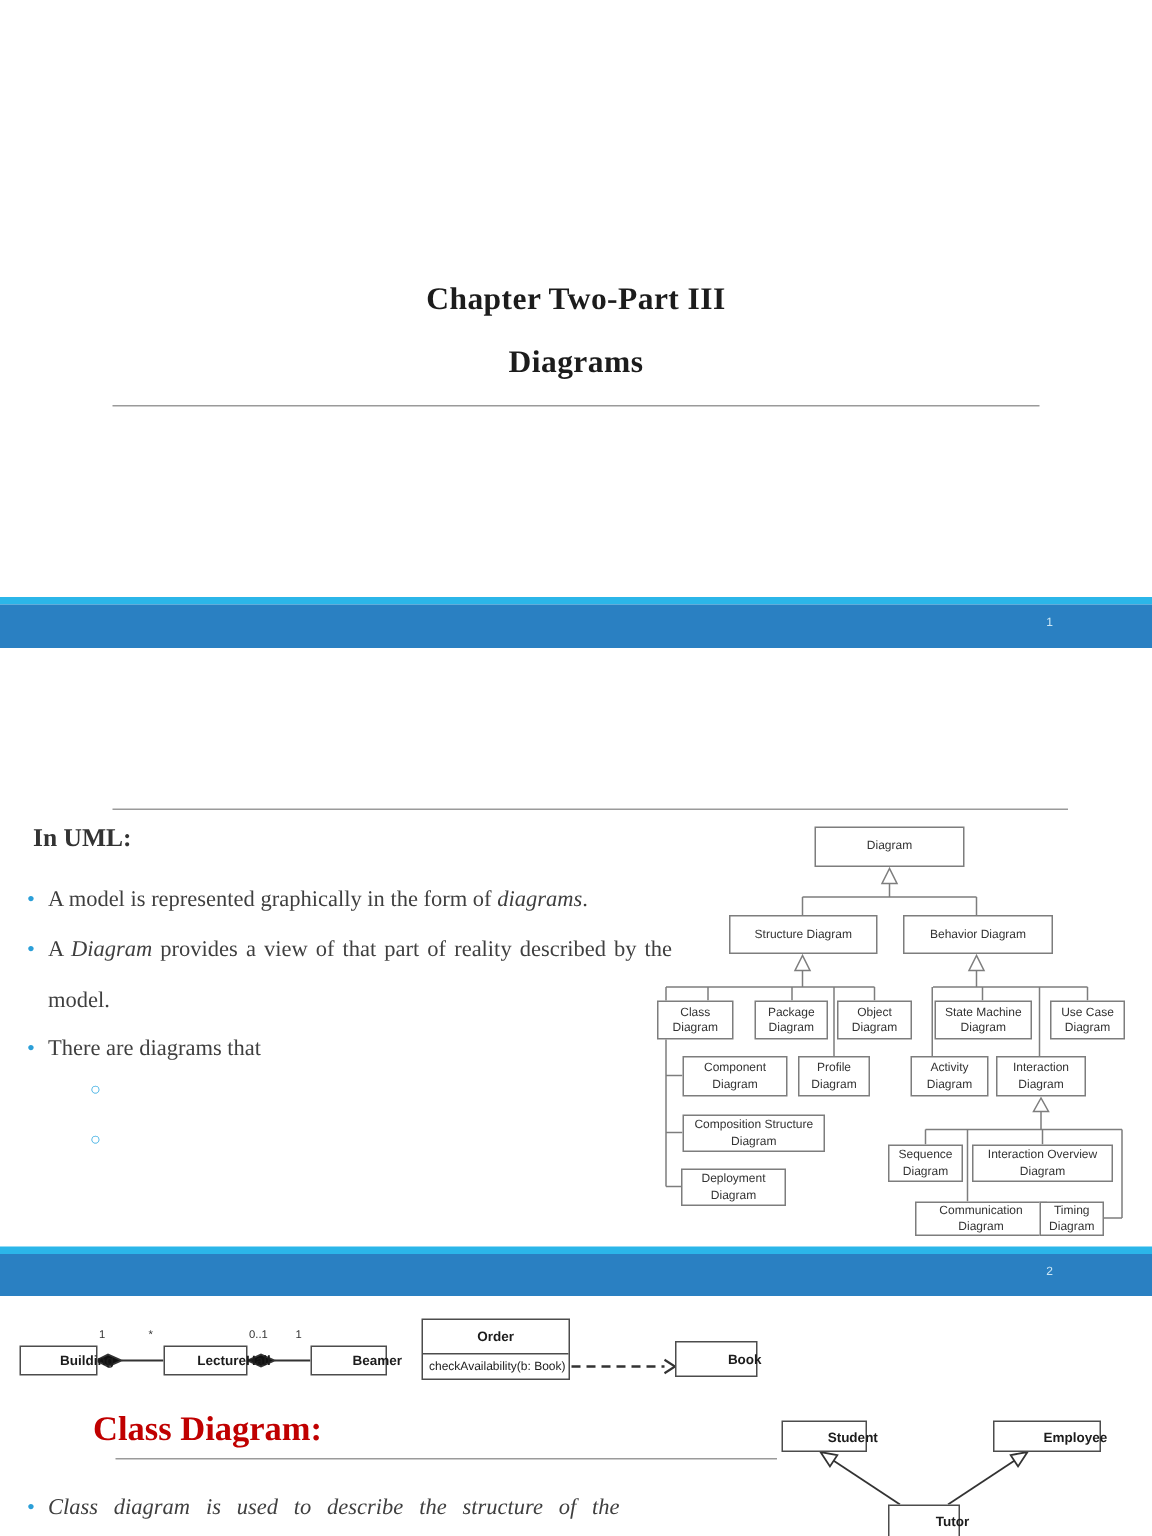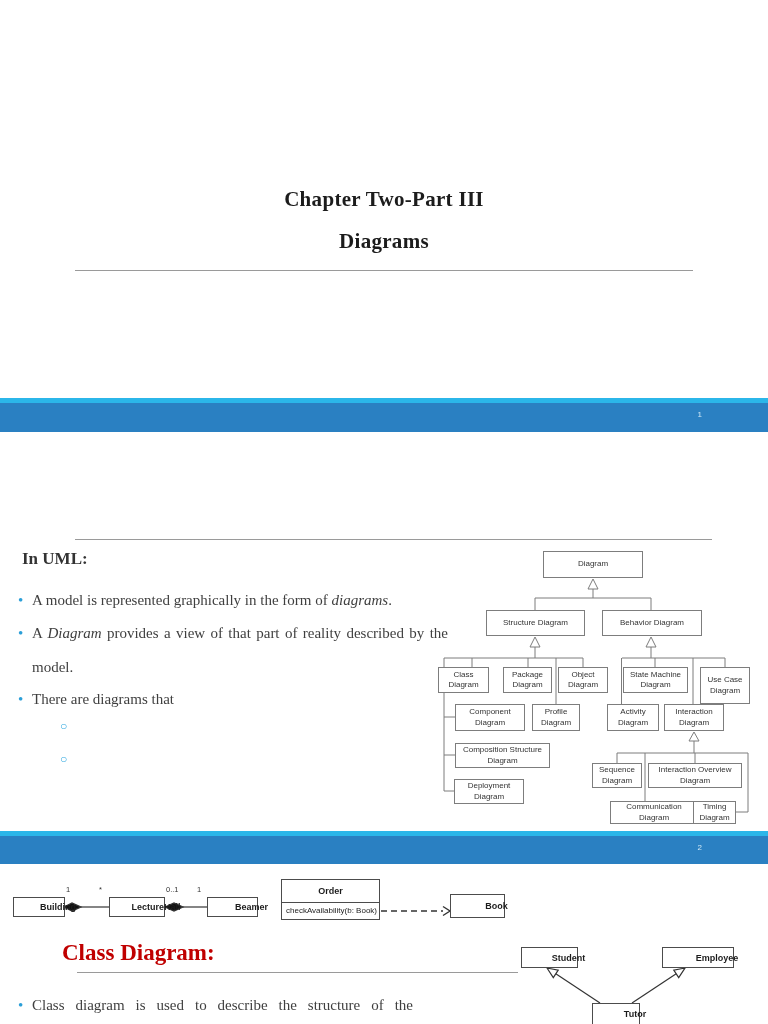--- a/index.html
+++ b/index.html
@@ -136,21 +136,21 @@
       <span class="dot">○</span>
     </div>
 
     <div class="tbox" style="left:543px;top:551px;width:100px;height:27px;">Diagram</div>
     <div class="tbox" style="left:486px;top:610px;width:99px;height:26px;">Structure Diagram</div>
     <div class="tbox" style="left:602px;top:610px;width:100px;height:26px;">Behavior Diagram</div>
     <div class="tbox" style="left:438px;top:667px;width:51px;height:26px;">Class Diagram</div>
     <div class="tbox" style="left:503px;top:667px;width:49px;height:26px;">Package Diagram</div>
     <div class="tbox" style="left:558px;top:667px;width:50px;height:26px;">Object Diagram</div>
     <div class="tbox" style="left:623px;top:667px;width:65px;height:26px;">State Machine Diagram</div>
-    <div class="tbox" style="left:700px;top:667px;width:50px;height:37px;">Use Case Diagram</div>
+    <div class="tbox" style="left:700px;top:667px;width:50px;height:26px;">Use Case Diagram</div>
     <div class="tbox" style="left:455px;top:704px;width:70px;height:27px;">Component Diagram</div>
     <div class="tbox" style="left:532px;top:704px;width:48px;height:27px;">Profile Diagram</div>
     <div class="tbox" style="left:607px;top:704px;width:52px;height:27px;">Activity Diagram</div>
     <div class="tbox" style="left:664px;top:704px;width:60px;height:27px;">Interaction Diagram</div>
     <div class="tbox" style="left:455px;top:743px;width:95px;height:25px;">Composition Structure Diagram</div>
     <div class="tbox" style="left:454px;top:779px;width:70px;height:25px;">Deployment Diagram</div>
     <div class="tbox" style="left:592px;top:763px;width:50px;height:25px;">Sequence Diagram</div>
     <div class="tbox" style="left:648px;top:763px;width:94px;height:25px;">Interaction Overview Diagram</div>
     <div class="tbox" style="left:610px;top:801px;width:88px;height:23px;">Communication Diagram</div>
     <div class="tbox" style="left:693px;top:801px;width:43px;height:23px;">Timing Diagram</div>
@@ -173,21 +173,21 @@
       <div class="o-title">Order</div>
       <div class="o-method">checkAvailability(b: Book)</div>
     </div>
     <div class="cbox" style="left:450px;top:894px;width:55px;height:24px;">Book</div>
 
     <div class="s3head">Class Diagram:</div>
     <div class="rule" style="top:972px;left:77px;width:441px;"></div>
 
     <div class="bullet" style="top:988px;width:398px;">
       <span class="dot">•</span>
-      <div class="txt" style="text-align:justify;text-align-last:justify;width:381px;">Class diagram is used to describe the structure of the</div>
+      <div class="txt" style="text-align:justify;text-align-last:justify;width:381px;font-style:italic;">Class diagram is used to describe the structure of the</div>
     </div>
 
     <div class="cbox" style="left:521px;top:947px;width:57px;height:21px;">Student</div>
     <div class="cbox" style="left:662px;top:947px;width:72px;height:21px;">Employee</div>
     <div class="cbox" style="left:592px;top:1003px;width:48px;height:22px;">Tutor</div>
   </section>
 
 </div>
 
 </body></html>

